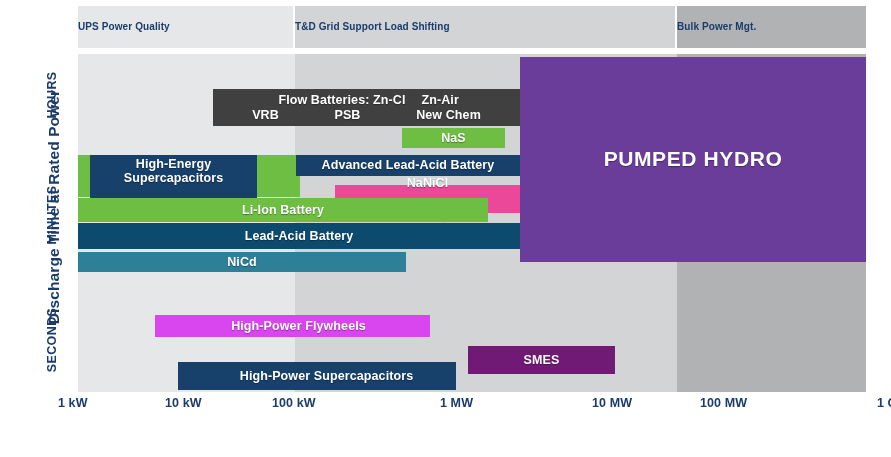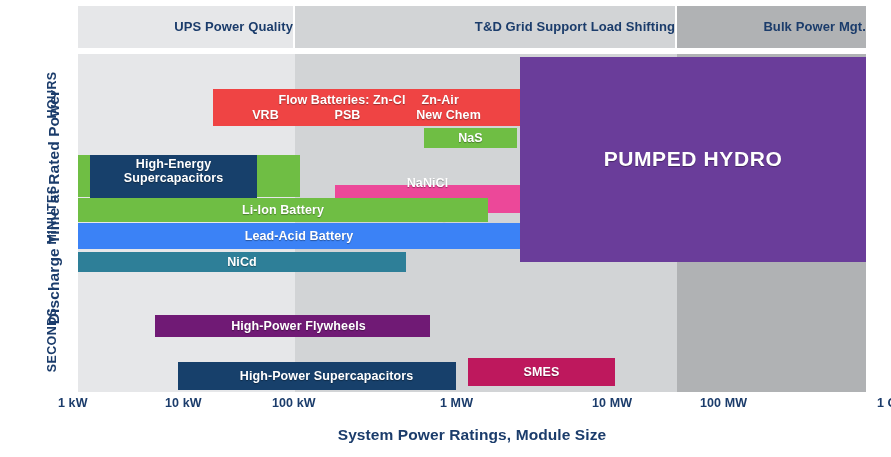--- a/index.html
+++ b/index.html
@@ -24,22 +24,22 @@
   }
   .xtick{
     position:absolute;top:396px;font-size:12.5px;font-weight:bold;
     color:#1b3c6b;white-space:nowrap;letter-spacing:.1px;
   }
 
   
   .bandrow{position:absolute;left:78px;top:6px;width:788px;height:42px;}
   .band{
     position:absolute;top:0;height:42px;
-    display:flex;align-items:center;justify-content:flex-end;text-align:center;
-    font-size:13px;font-weight:bold;color:#1b3c6b;line-height:1.18;
+    display:flex;align-items:center;justify-content:flex-start;text-align:center;
+    font-size:10px;font-weight:bold;color:#1b3c6b;line-height:1.18;
     letter-spacing:.1px;
   }
 
   
   .plot{position:absolute;left:78px;top:54px;width:788px;height:338px;background:#e6e7e9;}
   .zone{position:absolute;top:0;height:338px;}
   .bar{
     position:absolute;display:flex;align-items:center;justify-content:center;
     color:#ffffff;font-weight:bold;font-size:12.5px;text-align:center;
     line-height:1.15;letter-spacing:.1px;box-sizing:border-box;
@@ -77,75 +77,77 @@
   <div class="plot">
 
     <div class="zone" style="left:0px;width:217px;background:#e6e7e9;"></div>
     <div class="zone" style="left:217px;width:382px;background:#d2d4d6;"></div>
     <div class="zone" style="left:599px;width:189px;background:#b0b2b4;"></div>
 
     <div class="bar big" style="left:442px;top:3px;width:346px;height:205px;background:#6a3d9a;">
       <span>PUMPED HYDRO</span>
     </div>
 
-    <div class="bar" style="left:135px;top:35px;width:307px;height:37px;background:#ef4444;display:block;">
+    <div class="bar" style="left:135px;top:35px;width:307px;height:37px;background:#404040;display:block;">
       <div style="position:absolute;left:0;right:0;top:4px;">
         <span style="display:inline-block;min-width:150px;text-align:right;">Flow Batteries: Zn-Cl</span><span style="display:inline-block;width:16px;"></span><span style="display:inline-block;min-width:56px;text-align:left;">Zn-Air</span>
       </div>
       <div style="position:absolute;left:0;right:0;top:19px;">
         <span style="display:inline-block;width:72px;text-align:center;">VRB</span><span style="display:inline-block;width:92px;text-align:center;">PSB</span><span style="display:inline-block;width:110px;text-align:center;">New Chem</span>
       </div>
     </div>
 
-    <div class="bar" style="left:346px;top:74px;width:93px;height:20px;background:#6fbe44;">
+    <div class="bar" style="left:324px;top:74px;width:103px;height:20px;background:#6fbe44;">
       <span>NaS</span>
     </div>
 
     <div style="position:absolute;left:0px;top:101px;width:222px;height:42px;background:#6fbe44;"></div>
 
     <div class="bar" style="left:12px;top:101px;width:167px;height:52px;background:#17406b;display:block;padding-top:2px;">
       <span style="display:block;">High-Energy</span>
       <span style="display:block;">Supercapacitors</span>
     </div>
 
+    <div class="bar" style="left:218px;top:101px;width:224px;height:21px;background:#17406b;">
+      <span>Advanced Lead-Acid Battery</span>
+    </div>
 
     <div class="bar" style="left:257px;top:123px;width:185px;height:28px;background:#ec4899;margin-top:8px;">
       <span><span>NaNiCl</span><sub style="font-size:9px;">2</sub><span> Battery</span></span>
     </div>
 
     <div class="bar" style="left:0px;top:144px;width:410px;height:24px;background:#6fbe44;">
       <span>Li-Ion Battery</span>
     </div>
 
-    <div class="bar" style="left:0px;top:169px;width:442px;height:26px;background:#3b82f6;">
+    <div class="bar" style="left:0px;top:169px;width:442px;height:26px;background:#0c4a6e;">
       <span>Lead-Acid Battery</span>
     </div>
 
     <div class="bar" style="left:0px;top:198px;width:328px;height:20px;background:#2e7f98;">
       <span>NiCd</span>
     </div>
 
 
-    <div class="bar" style="left:77px;top:261px;width:275px;height:22px;background:#701a75;padding-left:12px;">
+    <div class="bar" style="left:77px;top:261px;width:275px;height:22px;background:#d946ef;padding-left:12px;">
       <span>High-Power Flywheels</span>
     </div>
 
     <div class="bar" style="left:100px;top:308px;width:278px;height:28px;background:#17406b;padding-left:19px;">
       <span>High-Power Supercapacitors</span>
     </div>
 
-    <div class="bar" style="left:390px;top:304px;width:147px;height:28px;background:#be185d;">
+    <div class="bar" style="left:390px;top:292px;width:147px;height:28px;background:#701a75;">
       <span>SMES</span>
     </div>
 
   </div>
 
   <div class="xtick" style="left:58px;">1 kW</div>
   <div class="xtick" style="left:165px;">10 kW</div>
   <div class="xtick" style="left:272px;">100 kW</div>
   <div class="xtick" style="left:440px;">1 MW</div>
   <div class="xtick" style="left:592px;">10 MW</div>
   <div class="xtick" style="left:700px;">100 MW</div>
   <div class="xtick" style="left:877px;">1 GW</div>
 
-  <div class="xtitle">System Power Ratings, Module Size</div>
 
 </div>
 
 </body></html>

